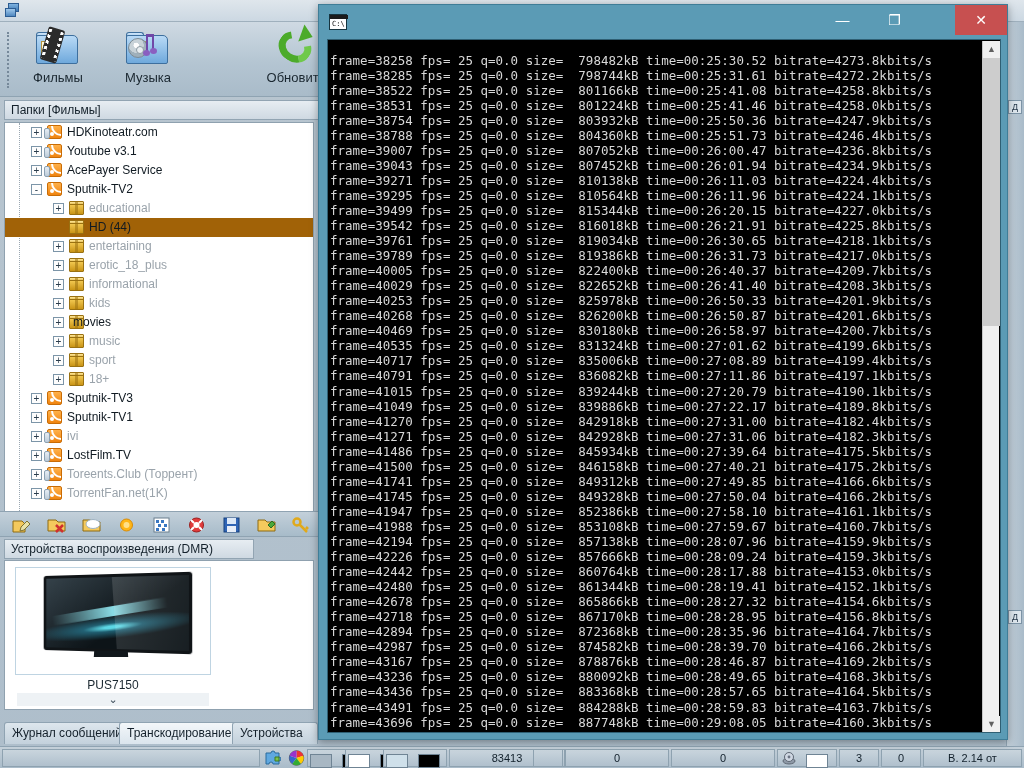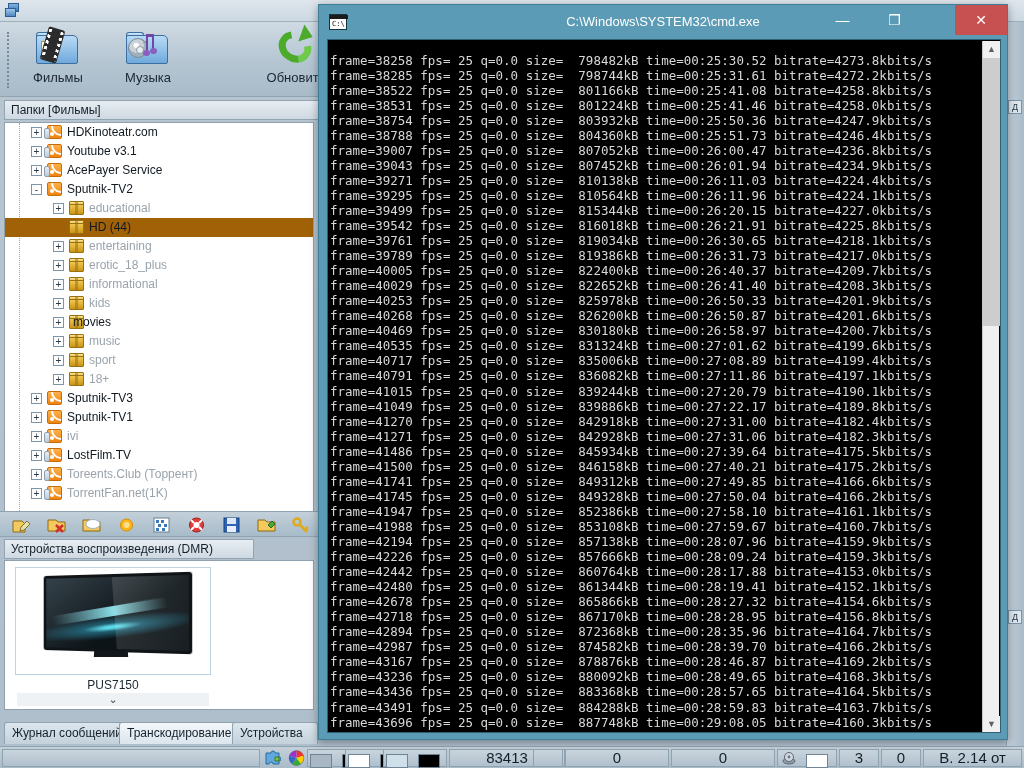--- a/index.html
+++ b/index.html
@@ -257,21 +257,21 @@
 
   
   .statusbar {
     position:absolute; left:0; top:746px; width:1024px; height:22px;
     background: linear-gradient(#c4d0d9,#a9bbc9);
     border-top: 1px solid #8fa3b2;
   }
   .scell {
     position:absolute; top:2px; height:18px;
     border:1px solid #8ea2b0; background: linear-gradient(#c9d5dd,#b0c0cd);
-    font-size:15px; color:#12202b; text-align:center; line-height:16px;
+    font-size:11px; color:#12202b; text-align:center; line-height:16px;
   }
   .swatch { position:absolute; top:4px; width:22px; height:14px; border:1px solid #6f8494; }
 
   
   .dock {
     position:absolute; right:0; width:18px;
     background: linear-gradient(90deg,#c3d0da,#a9bbc9);
     border-left:1px solid #8fa3b2;
   }
   .pin {
@@ -749,21 +749,20 @@
       <span class="scell" style="left:881px; width:40px;">0</span>
       <span class="scell" style="left:923px; width:99px;">В. 2.14 от 25.03.2016</span>
     </div>
   </div>
 
   <div class="cmdwin">
     <div class="cmd-title">
       <span class="ticon">
           <span class="prompt">C:\</span>
         </span>
-      <span class="ttext">C:\Windows\SYSTEM32\cmd.exe</span>
       <span class="winbtn" style="right:142px;">—</span>
       <span class="winbtn" style="right:90px;">❐</span>
       <span class="winbtn close">✕</span>
     </div>
     <div class="cmd-body">
       <pre class="cmd-text" id="cmd-host">frame=38258 fps= 25 q=0.0 size=  798482kB time=00:25:30.52 bitrate=4273.8kbits/s
 frame=38285 fps= 25 q=0.0 size=  798744kB time=00:25:31.61 bitrate=4272.2kbits/s
 frame=38522 fps= 25 q=0.0 size=  801166kB time=00:25:41.08 bitrate=4258.8kbits/s
 frame=38531 fps= 25 q=0.0 size=  801224kB time=00:25:41.46 bitrate=4258.0kbits/s
 frame=38754 fps= 25 q=0.0 size=  803932kB time=00:25:50.36 bitrate=4247.9kbits/s

